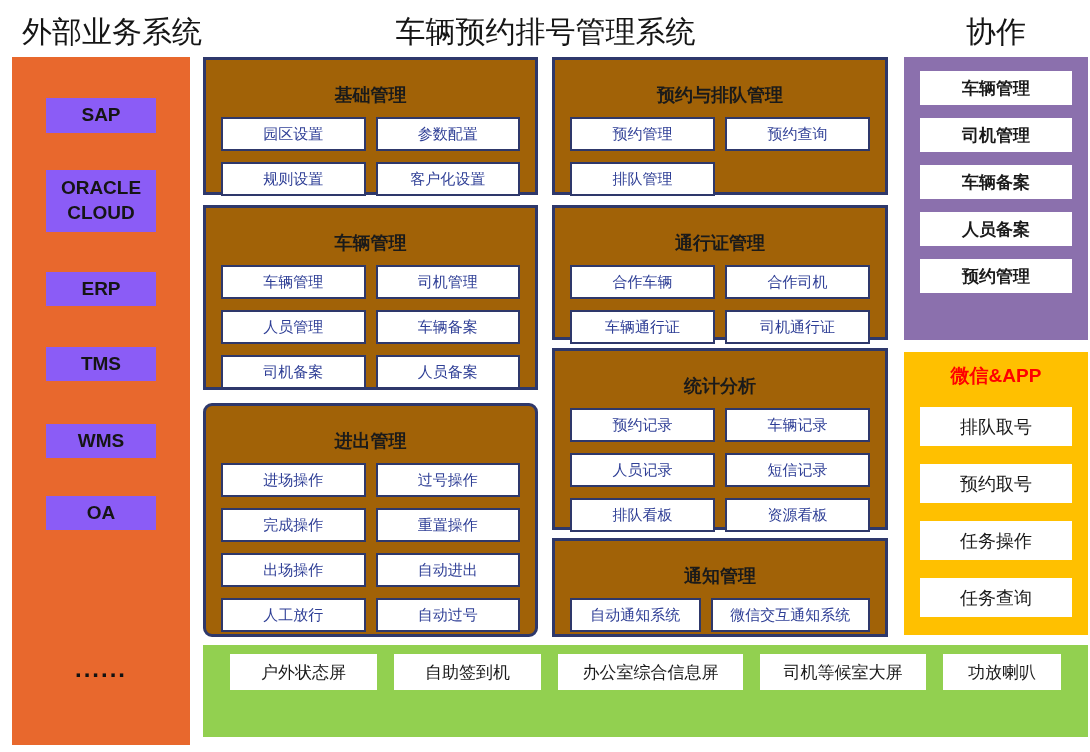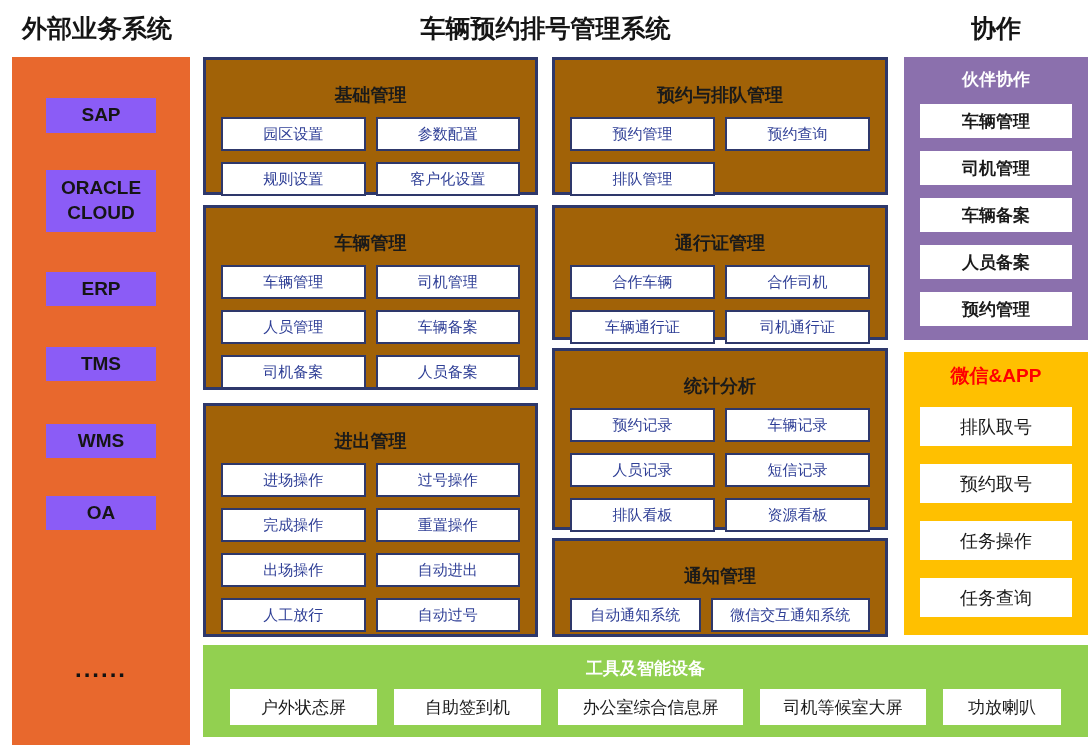--- a/index.html
+++ b/index.html
@@ -1,20 +1,20 @@
 <!DOCTYPE html>
 <html><head>
 <meta charset="utf-8">
 <style>
   * { box-sizing: border-box; }
   body { margin: 0; background: #ffffff; font-family: "Liberation Sans", "DejaVu Sans", sans-serif; }
   .canvas { position: relative; width: 1090px; height: 752px; background: #ffffff; overflow: hidden; }
 
   
-  .hdr { position: absolute; top: 12px; font-size: 25px; font-weight: bold; color: #151515; white-space: nowrap; }
+  .hdr { position: absolute; top: 12px; font-size: 30px; font-weight: normal; color: #151515; white-space: nowrap; }
   .hdr-left   { left: 22px; }
   .hdr-center { left: 203px; width: 685px; text-align: center; }
   .hdr-right  { left: 904px; width: 184px; text-align: center; }
 
   
   .orange-col { position: absolute; left: 12px; top: 57px; width: 178px; height: 688px; background: #E8682D; }
   .sys-box { position: absolute; left: 34px; width: 110px; background: #8b5cf6; color: #151515;
              font-weight: bold; font-size: 19px; line-height: 1.3; display: flex; align-items: center;
              justify-content: center; text-align: center; }
   .sys-sap    { top: 41px;  height: 35px; }
@@ -28,21 +28,21 @@
 
   
   .panel { position: absolute; background: #a16207; border: 3px solid #2E386B; padding: 16px 15px; }
   .panel-title { text-align: center; margin-top: 7px; font-size: 18px; font-weight: 600; color: #1a1a1a; white-space: nowrap; }
   .grid { display: grid; grid-template-columns: 1fr 1fr; gap: 11px 10px; margin-top: 10px; }
   .cell { height: 34px; border: 2.5px solid #2E386B; background: #ffffff; color: #2F3F96;
           display: flex; align-items: center; justify-content: center; font-size: 15px; font-weight: 500;
           white-space: nowrap; }
   #p-basic       { left: 203px; top: 57px;  width: 335px; height: 138px; }
   #p-vehicle     { left: 203px; top: 205px; width: 335px; height: 185px; }
-  #p-inout       { left: 203px; top: 403px; width: 335px; height: 234px; }
+  #p-inout       { left: 203px; top: 403px; width: 335px; height: 234px; border-radius: 9px; }
   #p-reservation { left: 552px; top: 57px;  width: 336px; height: 138px; }
   #p-pass        { left: 552px; top: 205px; width: 336px; height: 135px; }
   #p-stats       { left: 552px; top: 348px; width: 336px; height: 182px; }
   #p-notify      { left: 552px; top: 538px; width: 336px; height: 99px; }
   #p-notify .grid { grid-template-columns: 0.82fr 1fr; }
 
   
   .partner-panel { position: absolute; left: 904px; top: 57px; width: 184px; height: 283px; background: #8B70AD; }
   .side-title { text-align: center; margin-top: 11px; font-size: 17px; font-weight: 600; color: #ffffff; }
   .side-box { margin: 13px auto 0; width: 152px; height: 34px; background: #ffffff; color: #1a1a1a;
@@ -156,38 +156,36 @@
 
   <div class="panel" id="p-notify">
     <div class="panel-title">通知管理</div>
     <div class="grid">
       <div class="cell">自动通知系统</div>
       <div class="cell">微信交互通知系统</div>
     </div>
   </div>
 
   <div class="partner-panel">
-    <div class="side-title">伙伴协作</div>
     <div class="side-box">车辆管理</div>
     <div class="side-box">司机管理</div>
     <div class="side-box">车辆备案</div>
     <div class="side-box">人员备案</div>
     <div class="side-box">预约管理</div>
   </div>
 
   <div class="wechat-panel">
     <div class="wechat-title">微信&amp;APP</div>
     <div class="wechat-box">排队取号</div>
     <div class="wechat-box">预约取号</div>
     <div class="wechat-box">任务操作</div>
     <div class="wechat-box">任务查询</div>
   </div>
 
   <div class="devices-bar">
-    <div class="devices-title">工具及智能设备</div>
     <div class="device-row">
       <div class="device-box">户外状态屏</div>
       <div class="device-box">自助签到机</div>
       <div class="device-box">办公室综合信息屏</div>
       <div class="device-box">司机等候室大屏</div>
       <div class="device-box">功放喇叭</div>
     </div>
   </div>
 
 </div>

